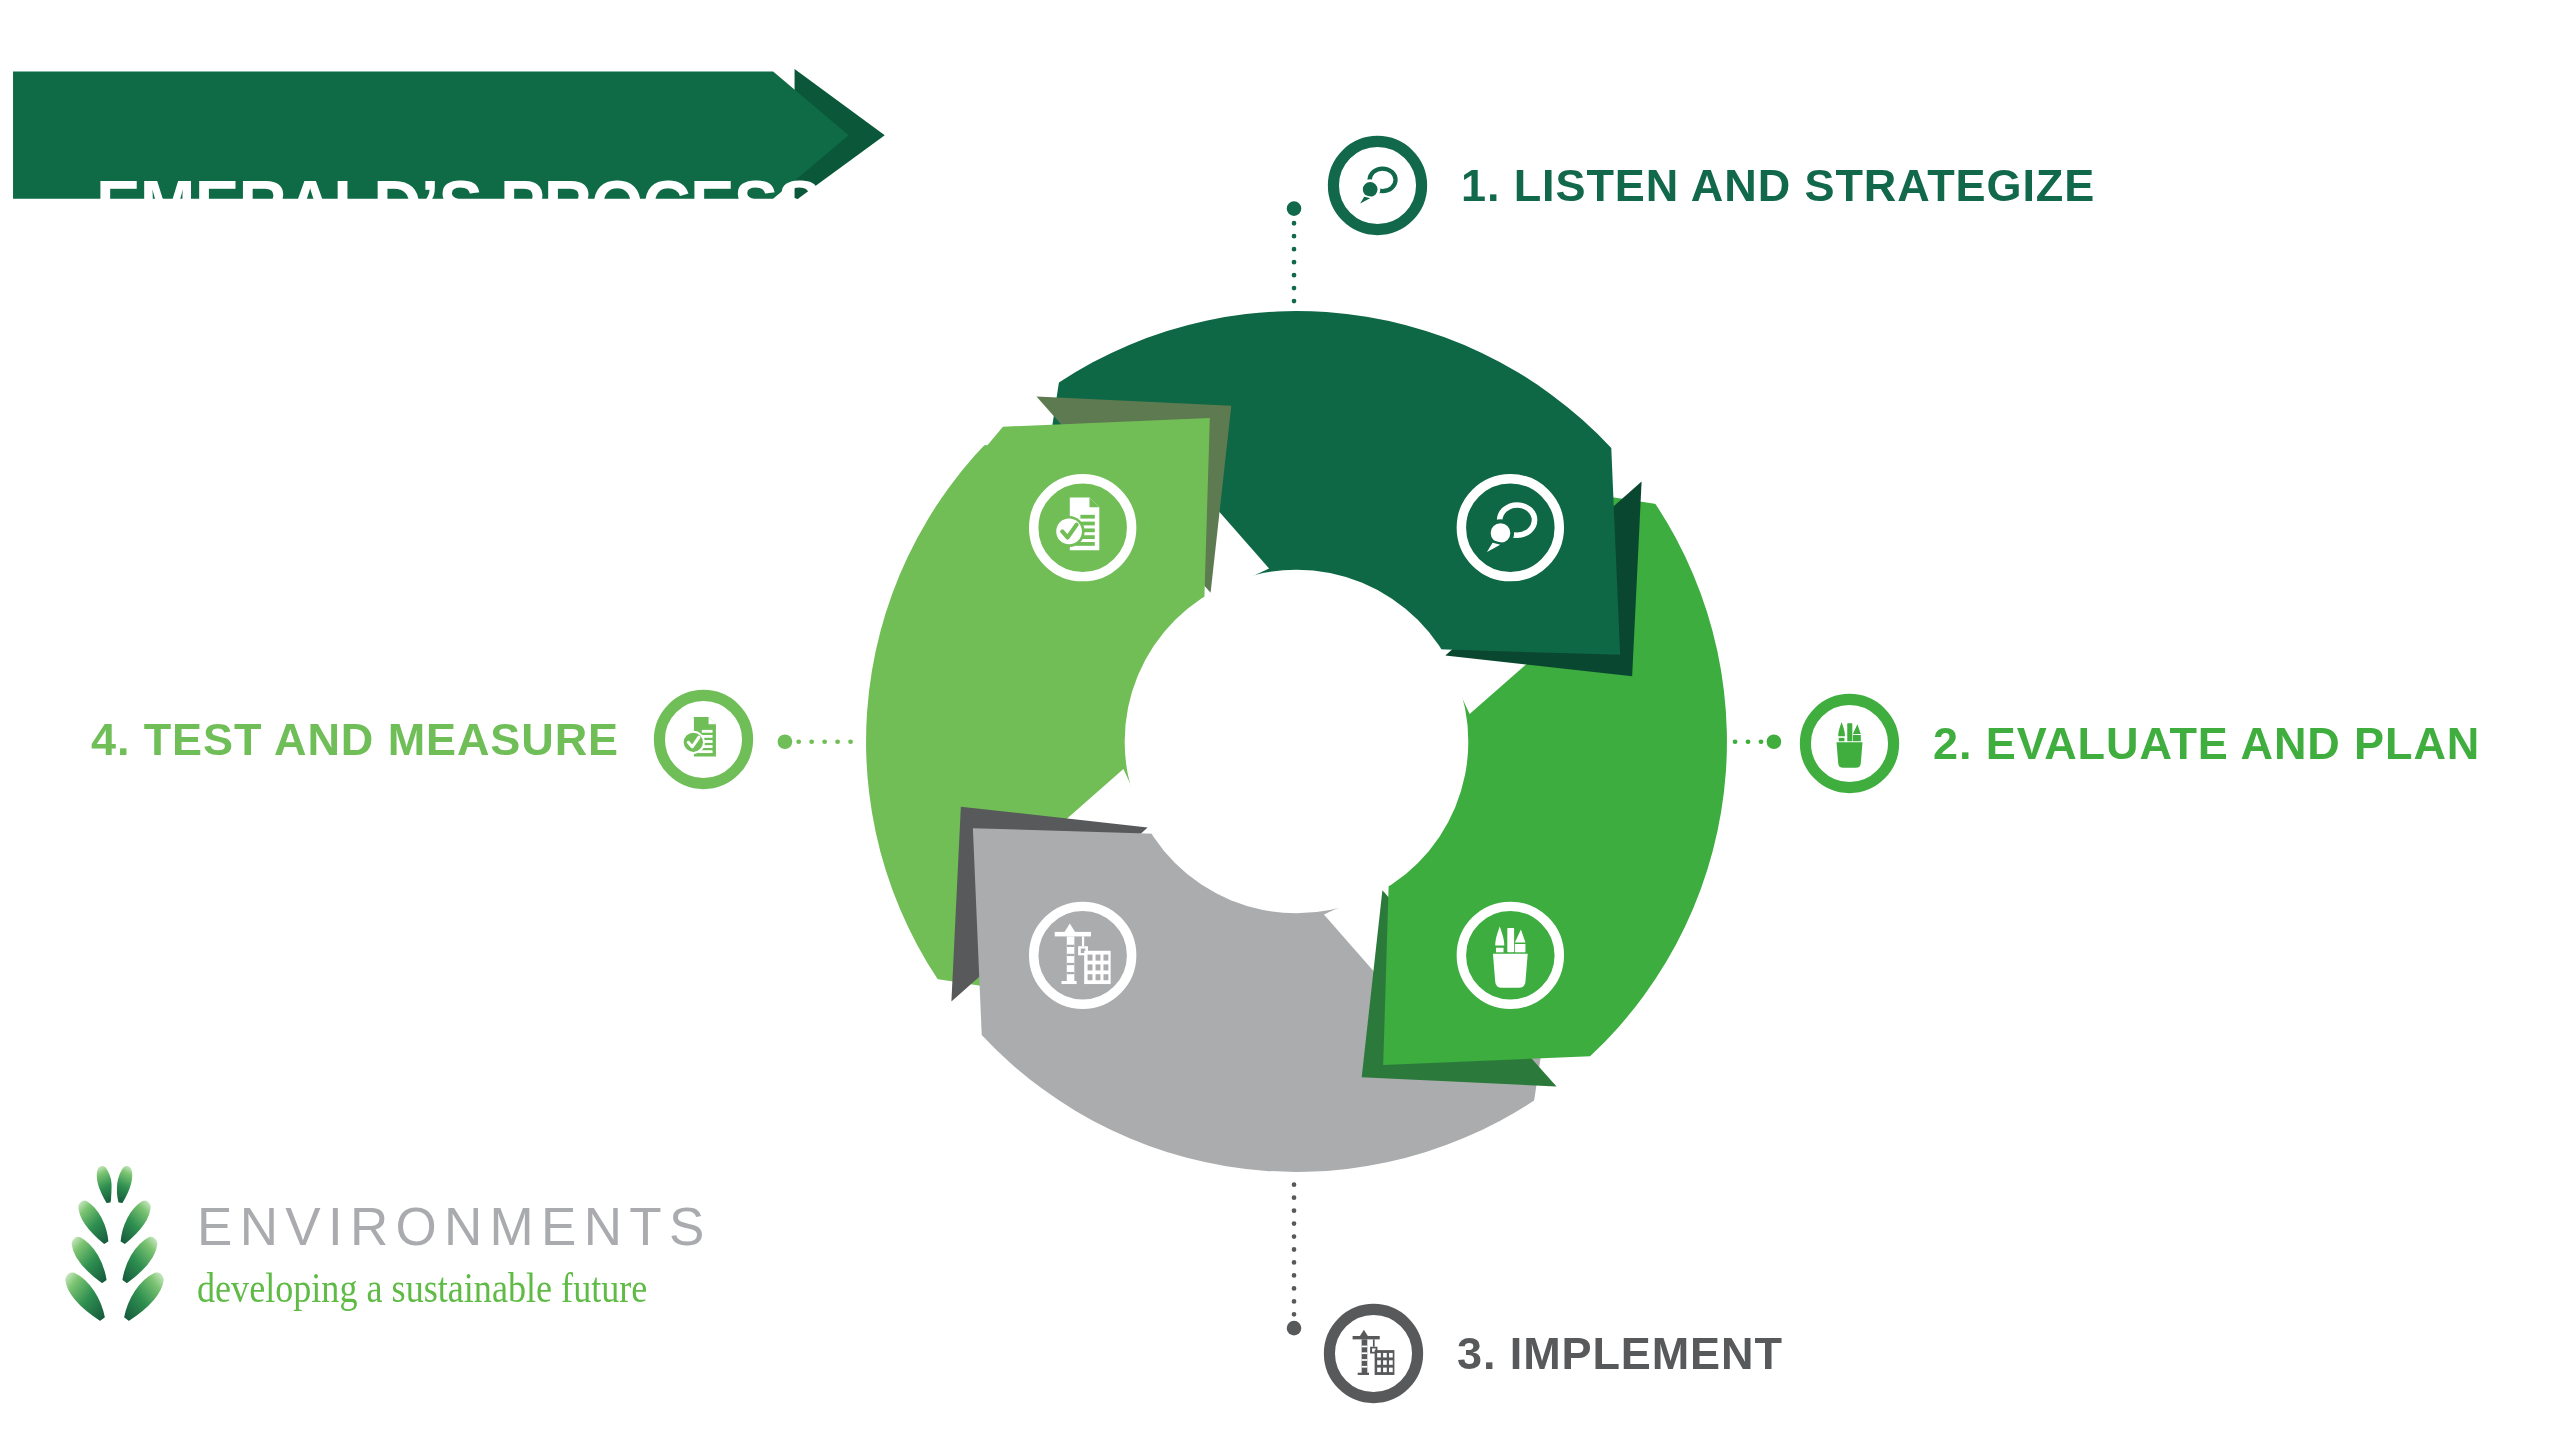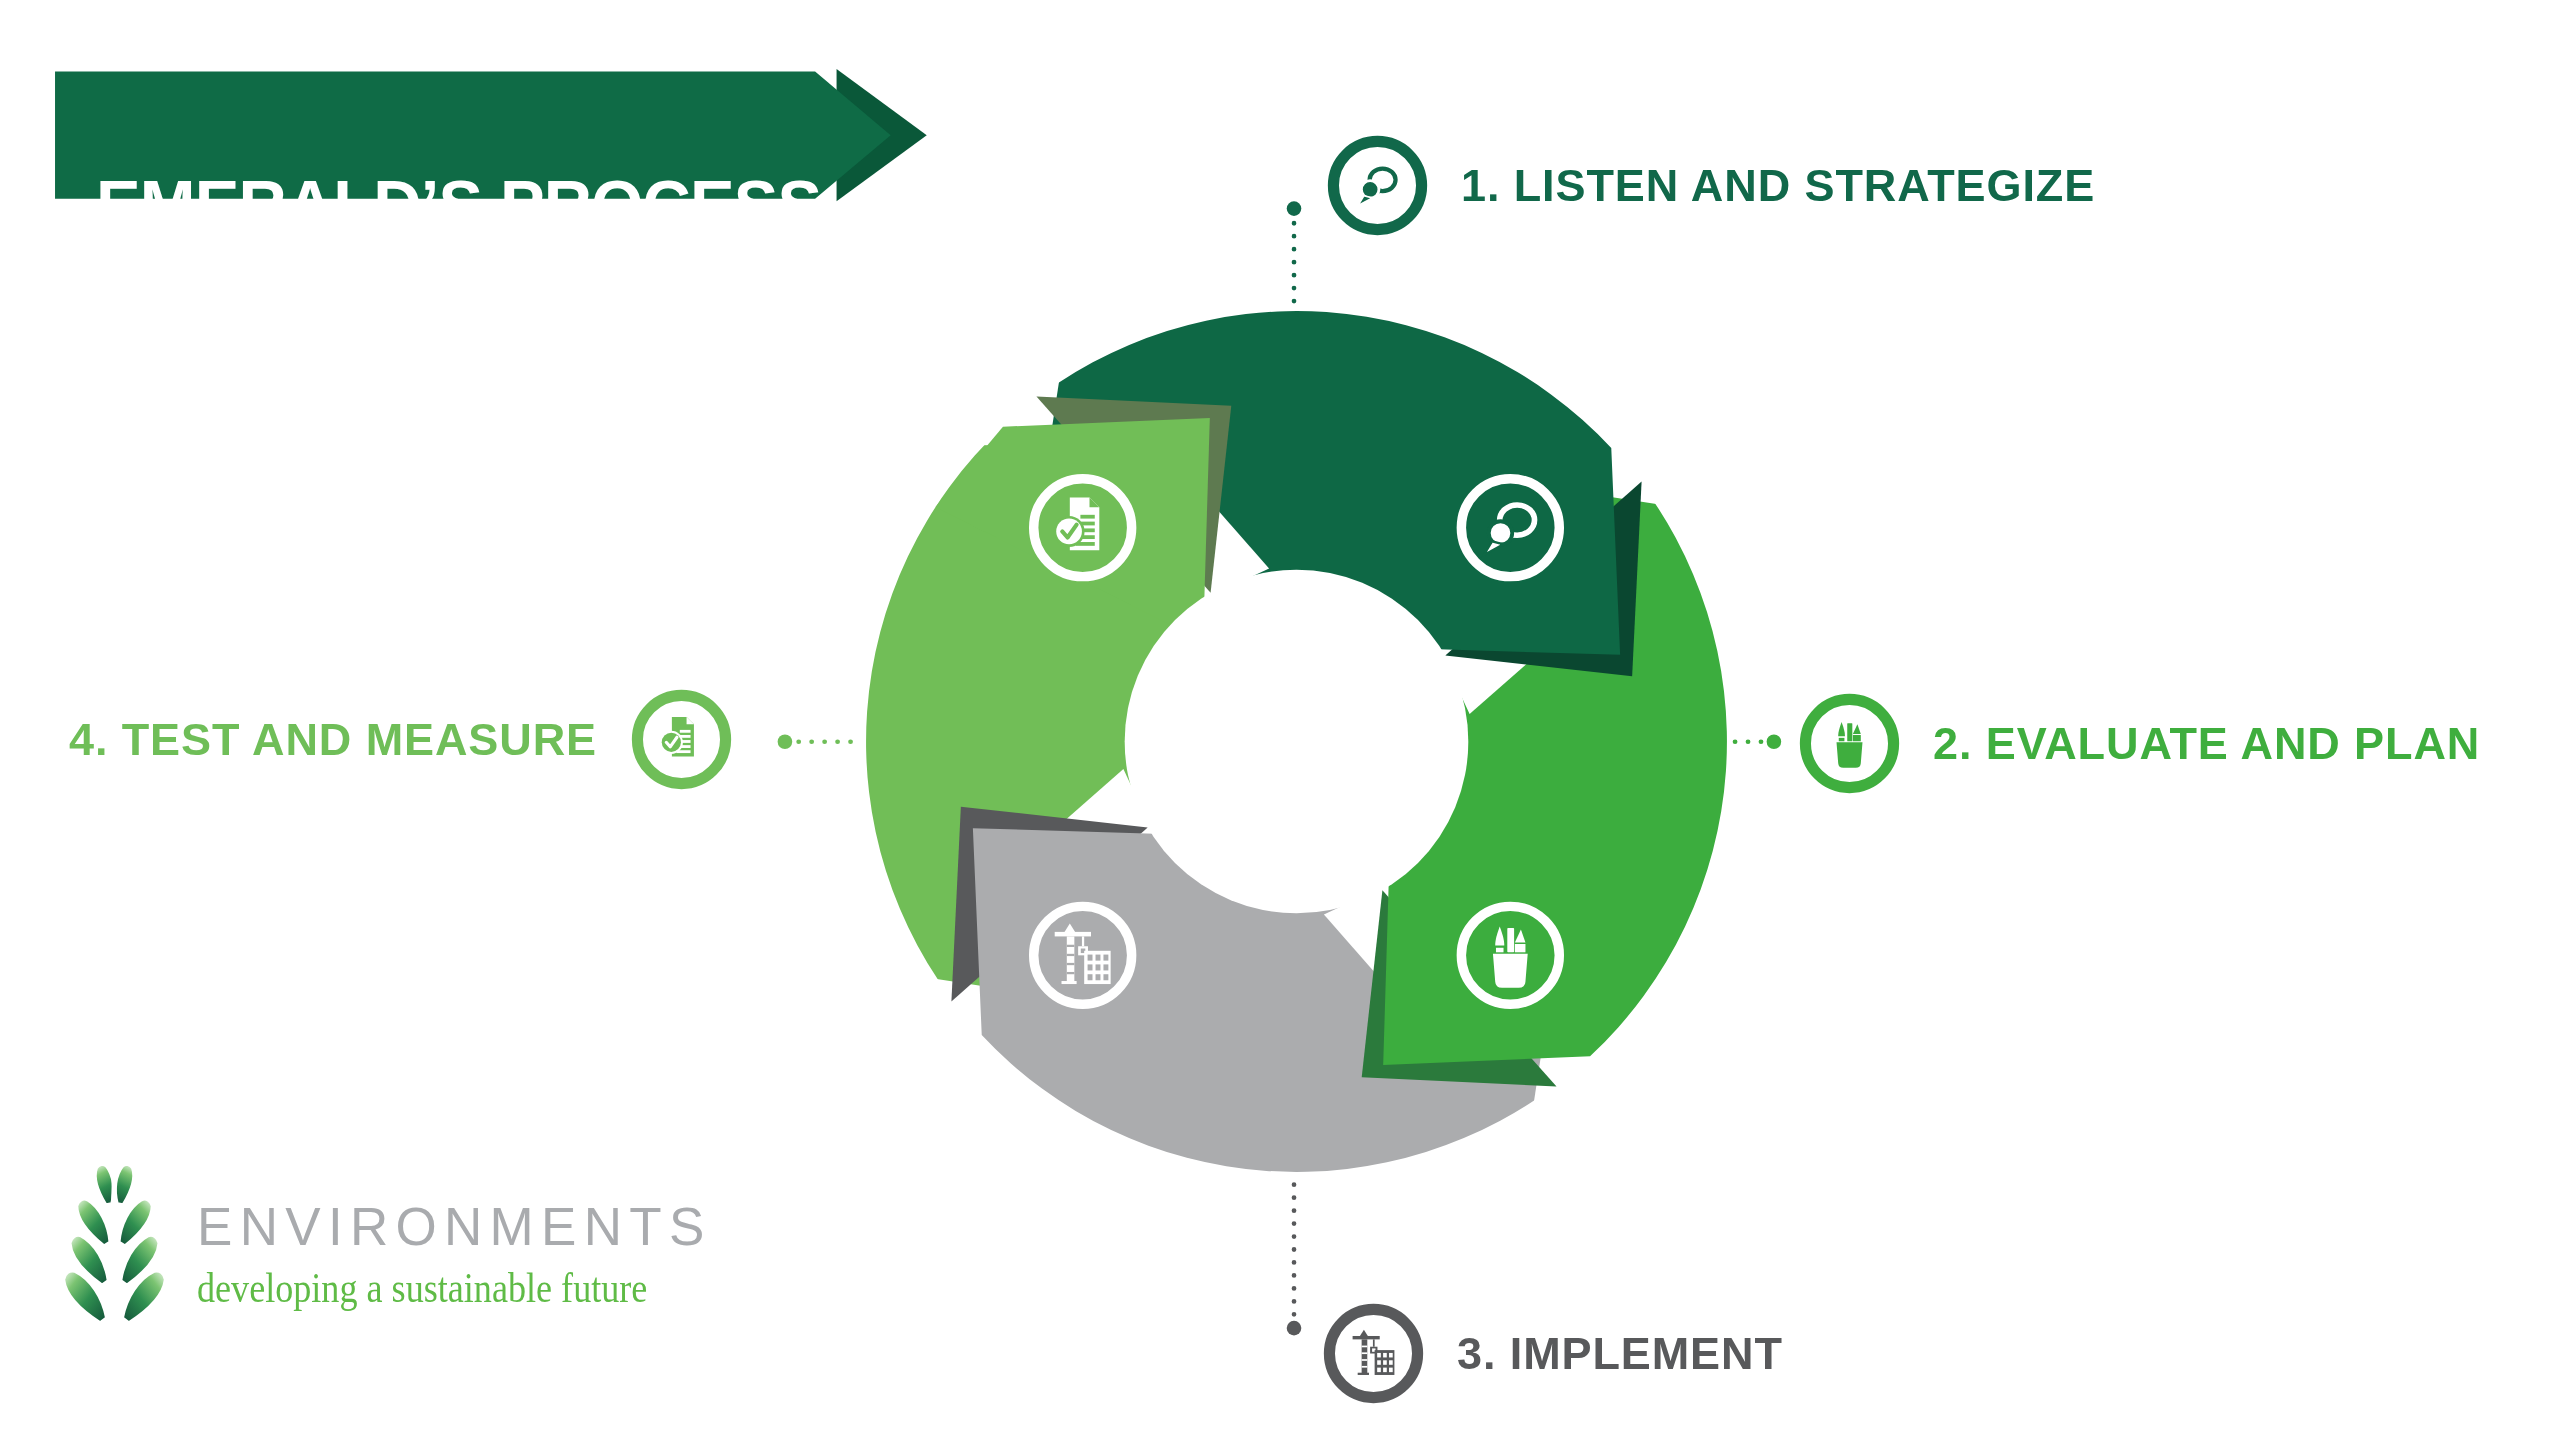--- a/index.html
+++ b/index.html
@@ -1,36 +1,36 @@
 <!DOCTYPE html>
 <html style="font-size:13.7px"><head>
 <meta charset="utf-8">
 <style>
   html,body{margin:0;padding:0;}
   body{width:2576px;height:1450px;position:relative;background:#ffffff;overflow:hidden;
        font-family:"Liberation Sans", sans-serif;}
 
   
-  #banner{position:absolute;left:0;top:69px;width:945px;height:146px;padding-left:42px;}
+  #banner{position:absolute;left:0;top:69px;width:945px;height:146px;}
   #banner-text{position:absolute;left:96px;top:73px;height:125px;display:flex;align-items:center;
        color:#fff;font-size:69px;font-weight:700;letter-spacing:-0.9px;white-space:nowrap;
        transform:scaleX(.97);transform-origin:left center;}
 
   
   #donut{position:absolute;left:824px;top:269px;}
   #connectors{position:absolute;left:0;top:0;pointer-events:none;}
 
   
   .step-row{position:absolute;display:flex;align-items:center;gap:33px;height:101px;white-space:nowrap;}
   .step-label{font-size:45px;font-weight:700;letter-spacing:0.9px;}
   .badge{flex:0 0 auto;}
   #step-1{left:1327px;top:135px;}
   #step-2{left:1799px;top:693px;}
   #step-3{left:1323px;top:1303px;}
-  #step-4{left:47px;top:689px;width:707px;justify-content:center;gap:34px;}
+  #step-4{left:47px;top:689px;width:707px;justify-content:flex-end;gap:34px;}
 
   
   #logo{position:absolute;left:58px;top:1159px;display:flex;align-items:flex-start;}
   #logo-leaf{flex:0 0 auto;margin-right:26px;}
   #logo-text{padding-top:31px;}
   .logo-line1{font-size:53px;letter-spacing:4.3px;line-height:1;}
   .logo-emerald{color:#19694B;}
   .logo-built{color:#A9ABAE;}
   .logo-line2{font-size:53px;letter-spacing:7.3px;line-height:1;color:#A9ABAE;margin-top:10px;}
   .logo-tagline{font-family:"Liberation Serif", serif;font-size:43px;color:#5FBB46;margin-top:10.3px;

